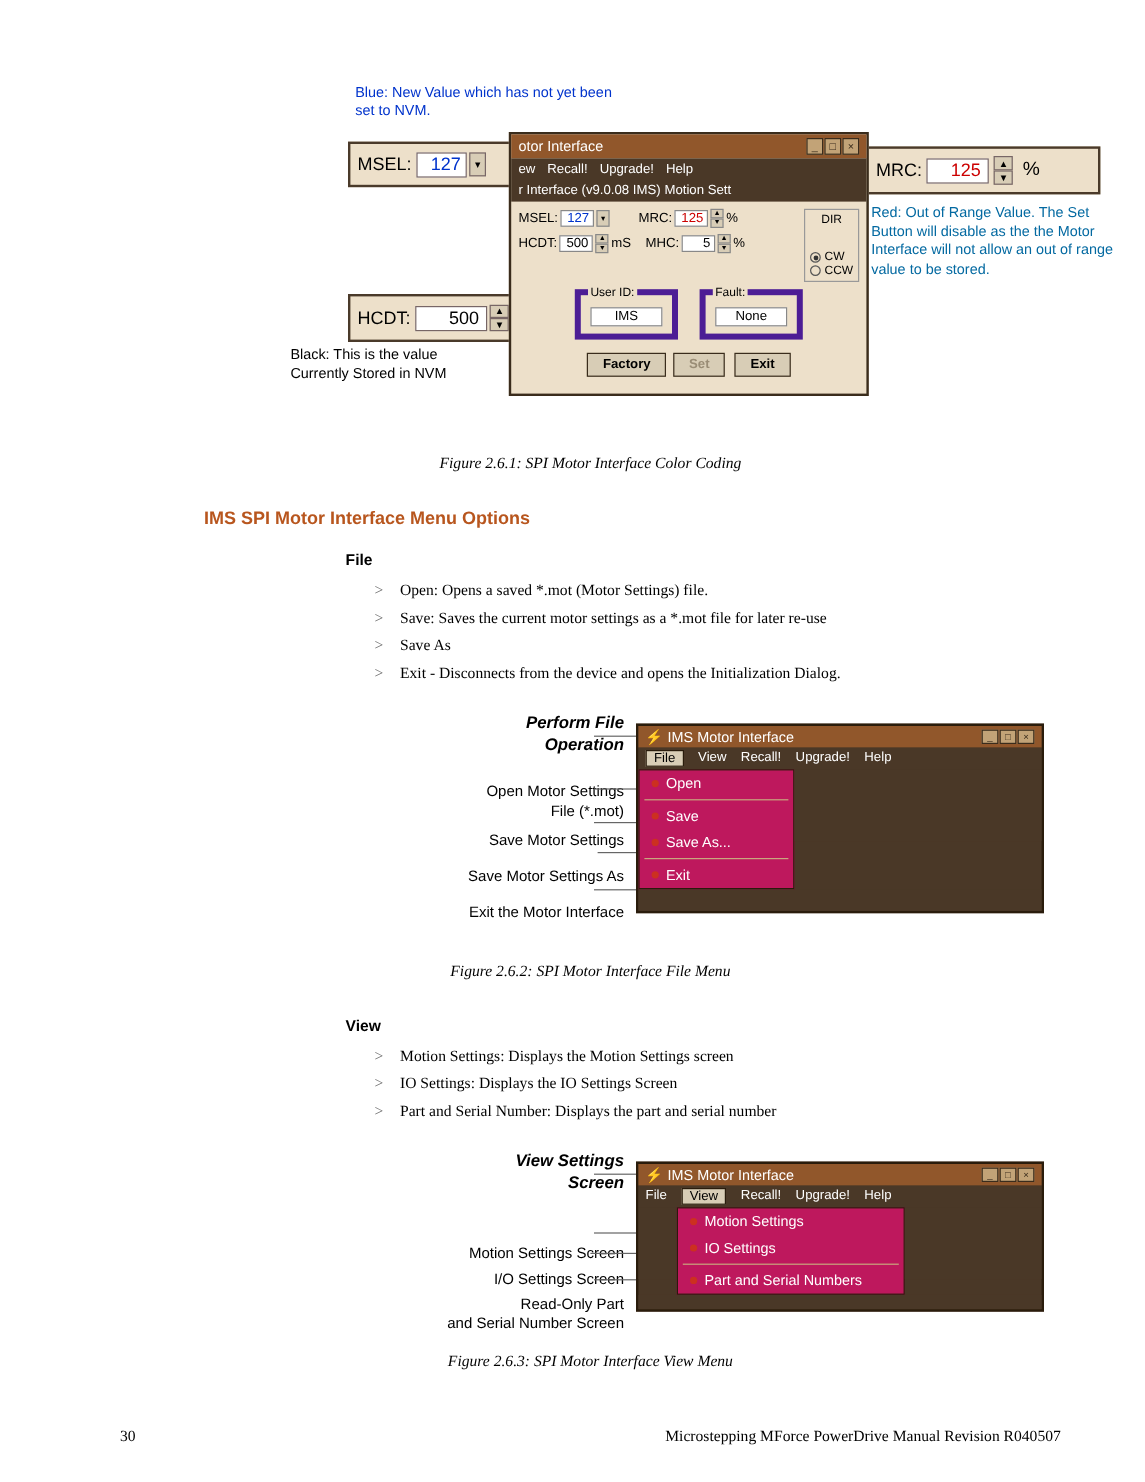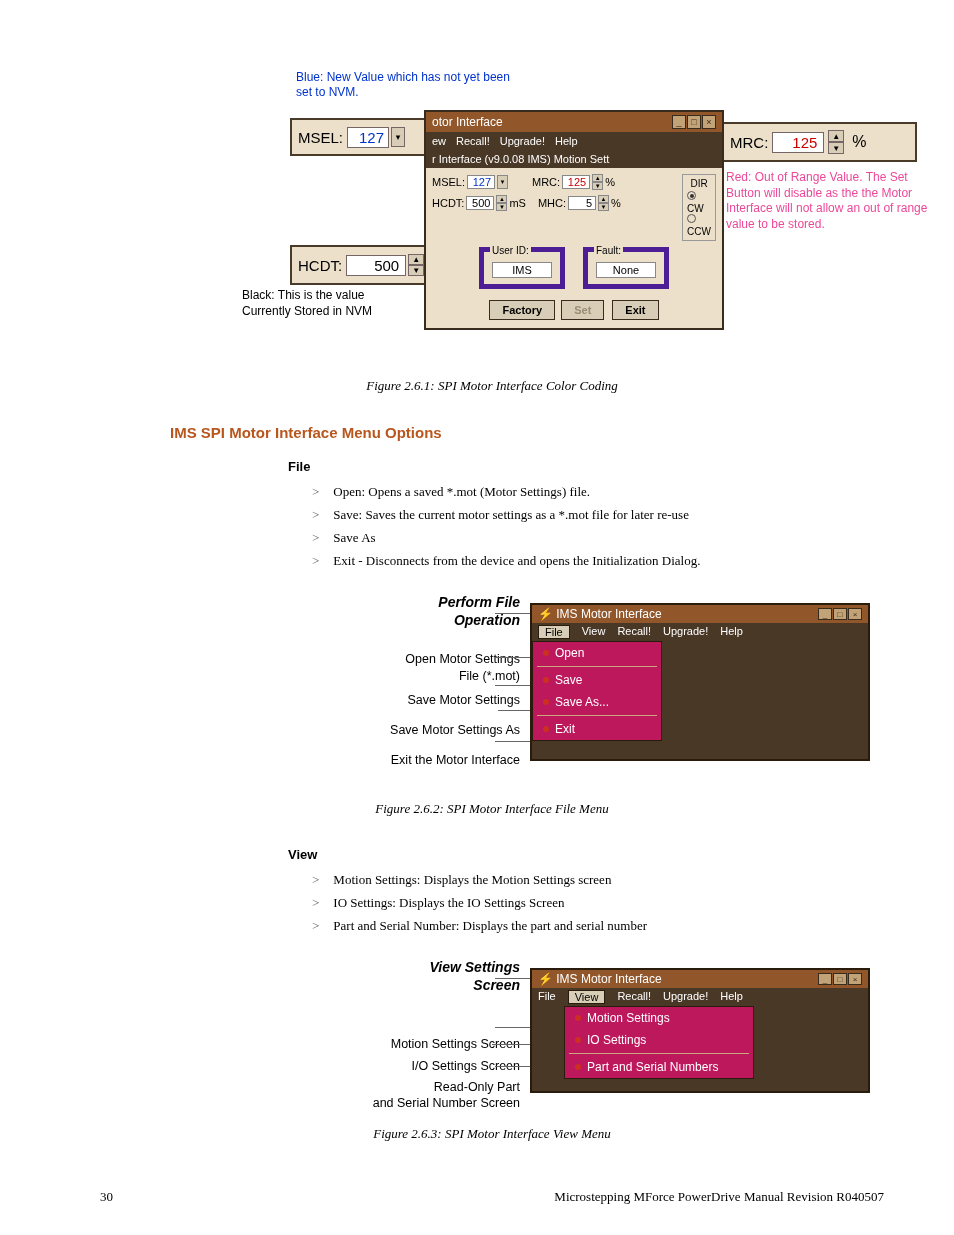--- a/index.html
+++ b/index.html
@@ -12,21 +12,21 @@
     width: 954px;
     height: 1235px;
     position: relative;
   }
   .page { position: relative; width: 954px; height: 1235px; padding: 70px 70px 40px 100px; }
 
   
   .fig1 { position: relative; height: 300px; margin-bottom: 8px; }
 
   .blue-note { position:absolute; left:196px; top:0; width:220px; color:#0033cc; font-family: Arial, Helvetica, sans-serif; font-size:12px; line-height:1.25; }
-  .red-note { position:absolute; left:626px; top:100px; width:215px; color:#ec4899; font-family: Arial, Helvetica, sans-serif; font-size:12px; line-height:1.3; }
+  .red-note { position:absolute; left:626px; top:100px; width:215px; color:#0369a1; font-family: Arial, Helvetica, sans-serif; font-size:12px; line-height:1.3; }
   .black-note { position:absolute; left:142px; top:218px; width:160px; color:#000; font-family: Arial, Helvetica, sans-serif; font-size:12px; line-height:1.3;}
 
   
   .msel-callout {
     position:absolute; left:190px; top:48px; width:140px; height:38px;
     border:2px solid #4a3a2a; background:#ede0ca; display:flex; align-items:center; padding:0 6px;
     font-family: Arial, Helvetica, sans-serif;
   }
   .msel-callout .lbl { font-size:15px; margin-right:4px; }
   .msel-callout .val { background:#fff; border:1px solid #766; color:#0033cc; font-size:15px; width:42px; text-align:right; padding:1px 4px;}
@@ -69,22 +69,22 @@
   .field { display:flex; align-items:center; gap:2px;}
   .field .fl { font-size:11px;}
   .field .fv { background:#fff; border:1px solid #888; padding:0 3px; min-width:28px; text-align:right; font-size:11px;}
   .field .fv.blue { color:#0033cc; }
   .field .fv.red { color:#cc0000; }
   .field .spn { width:11px; height:16px; display:flex; flex-direction:column;}
   .field .spn div{ flex:1; border:1px solid #888; background:#d8cdb6; font-size:6px; display:flex; align-items:center; justify-content:center;}
   .field .dd { width:11px; height:14px; background:#d8cdb6; border:1px solid #888; font-size:7px; display:flex; align-items:center; justify-content:center;}
 
   .dirbox { border:1px solid #999; padding:3px 4px; margin-left:auto;}
-  .dirbox .dh { font-size:10px; text-align:center; margin-bottom:2px;}
-  .dirbox .opt { display:flex; gap:3px; font-size:10px;flex-direction:column;}
+  .dirbox .dh { font-size:10px; text-align:center; margin-bottom:20px;}
+  .dirbox .opt { display:flex; align-items:center; gap:3px; font-size:10px;}
   .dirbox .radio { width:9px; height:9px; border-radius:50%; border:1px solid #555; display:inline-block; position:relative;}
   .dirbox .radio.on::after { content:''; position:absolute; inset:1.5px; background:#333; border-radius:50%;}
 
   .groupbox { border:5px solid #4c1d95; padding:10px 8px 6px; position:relative; width:86px; }
   .groupbox .gh { position:absolute; top:-7px; left:6px; background:#ede0ca; font-size:10px; padding:0 2px;}
   .groupbox .gv { background:#fff; border:1px solid #888; text-align:center; font-size:11px; padding:1px 0;}
 
   .btnrow { display:flex; justify-content:center; padding:6px 8px 0; gap:6px;font-weight:bold;}
   .btn { background:#d8cdb6; border:1px solid #3a2c1c; padding:3px 12px; font-size:11px; }
   .btn.disabled { color:#9a8d76; }

